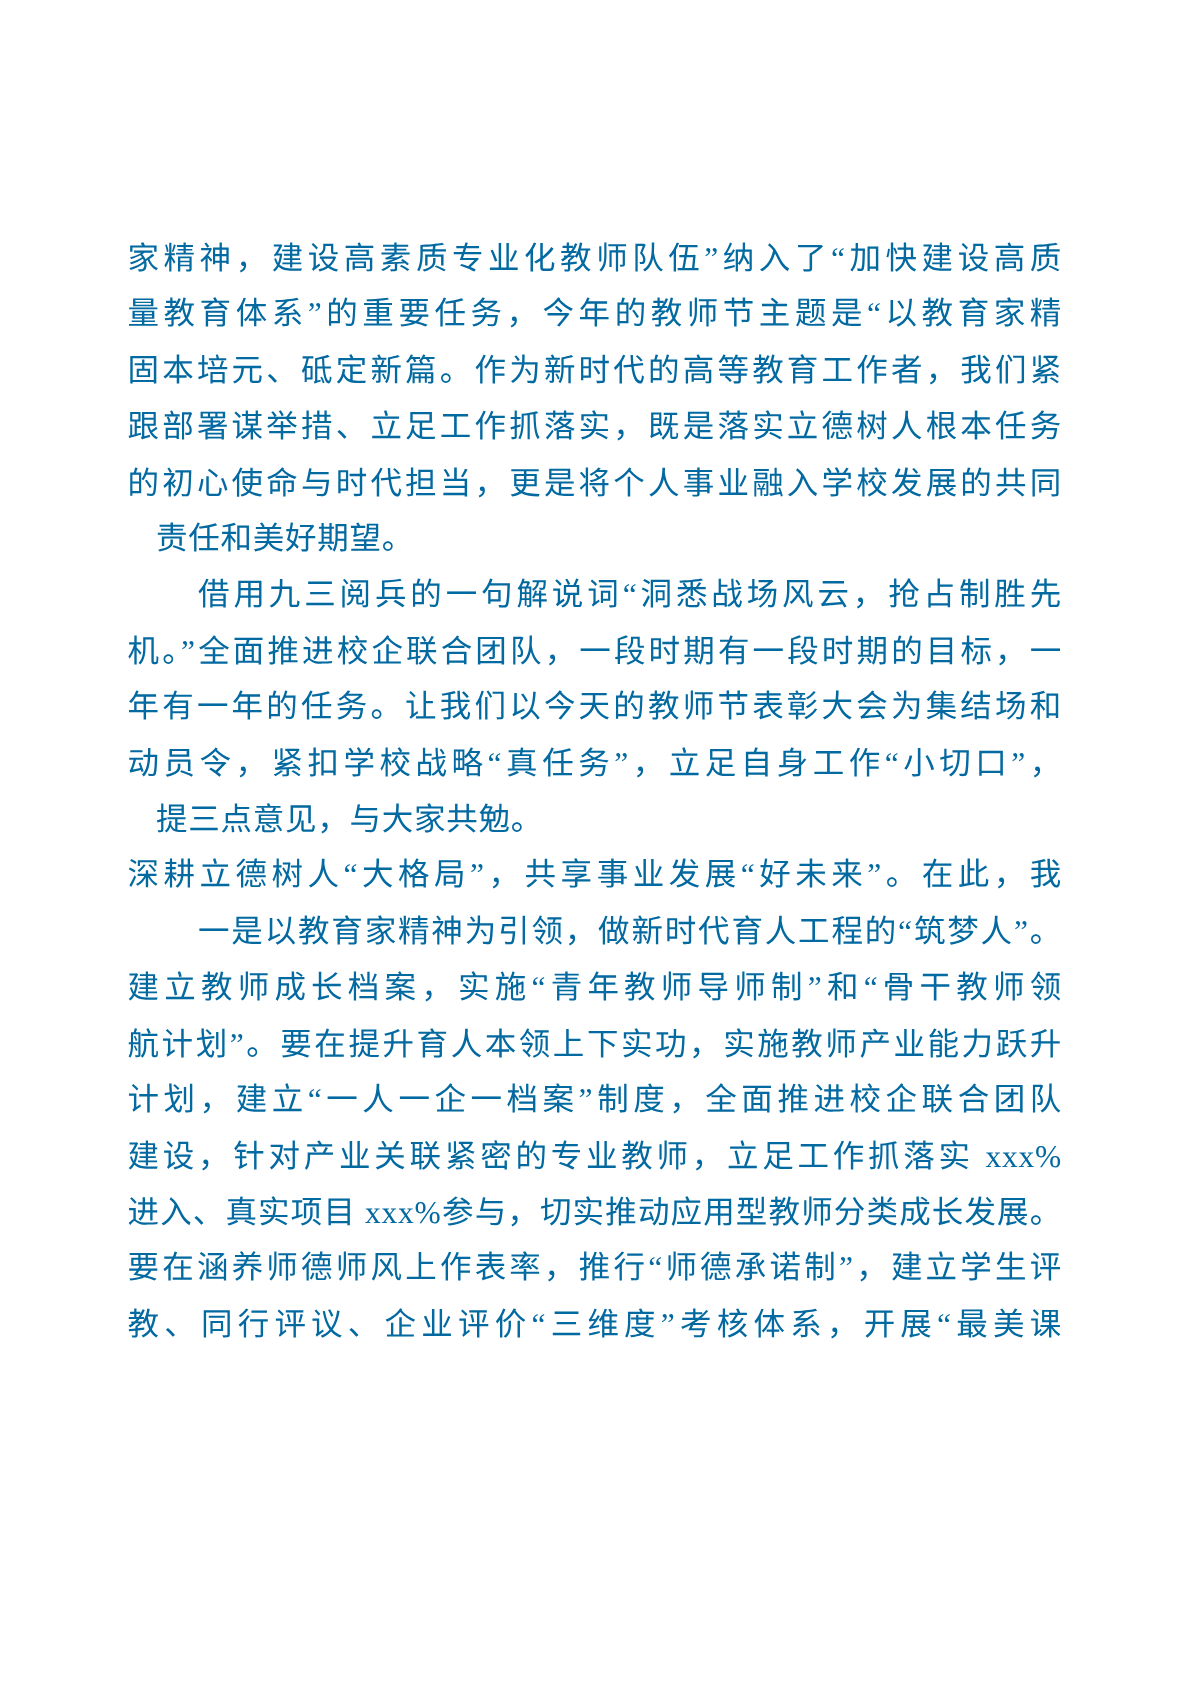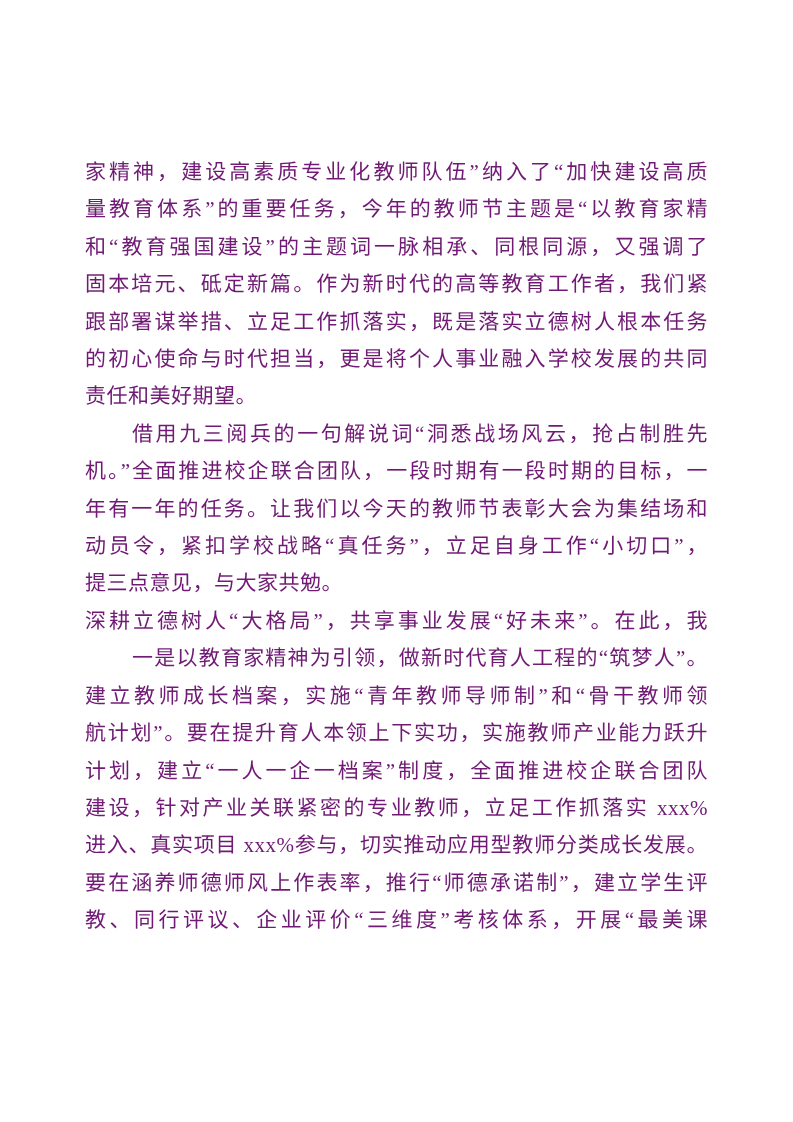--- a/index.html
+++ b/index.html
@@ -15,45 +15,45 @@
     overflow: hidden;
     font-family: "Liberation Serif", "DejaVu Serif", serif;
   }
   .text-block {
     position: absolute;
     left: 85px;
     top: 154px;
     width: 623px;
     font-size: 21px;
     line-height: 37.4px;
-    color: #701a75;
+    color: #0369a1;
     font-weight: 400;
   }
   .line {
     width: 100%;
     text-align: justify;
     text-align-last: justify;
     letter-spacing: 0.5px;
   }
   .line.indent {
     padding-left: 47px;
     width: 576px;
   }
   .line.short {
     text-align-last: left;
+    margin-left: 19px;
   }
 </style>
 </head>
 <body>
 
 <div class="page">
   <div class="text-block">
       <div class="line">家精神，建设高素质专业化教师队伍”纳入了“加快建设高质</div>
       <div class="line">量教育体系”的重要任务，今年的教师节主题是“以教育家精</div>
-      <div class="line">和“教育强国建设”的主题词一脉相承、同根同源，又强调了</div>
       <div class="line">固本培元、砥定新篇。作为新时代的高等教育工作者，我们紧</div>
       <div class="line">跟部署谋举措、立足工作抓落实，既是落实立德树人根本任务</div>
       <div class="line">的初心使命与时代担当，更是将个人事业融入学校发展的共同</div>
       <div class="line short">责任和美好期望。</div>
       <div class="line indent">借用九三阅兵的一句解说词“洞悉战场风云，抢占制胜先</div>
       <div class="line">机。”全面推进校企联合团队，一段时期有一段时期的目标，一</div>
       <div class="line">年有一年的任务。让我们以今天的教师节表彰大会为集结场和</div>
       <div class="line">动员令，紧扣学校战略“真任务”，立足自身工作“小切口”，</div>
       <div class="line short">提三点意见，与大家共勉。</div>
       <div class="line">深耕立德树人“大格局”，共享事业发展“好未来”。在此，我</div>

